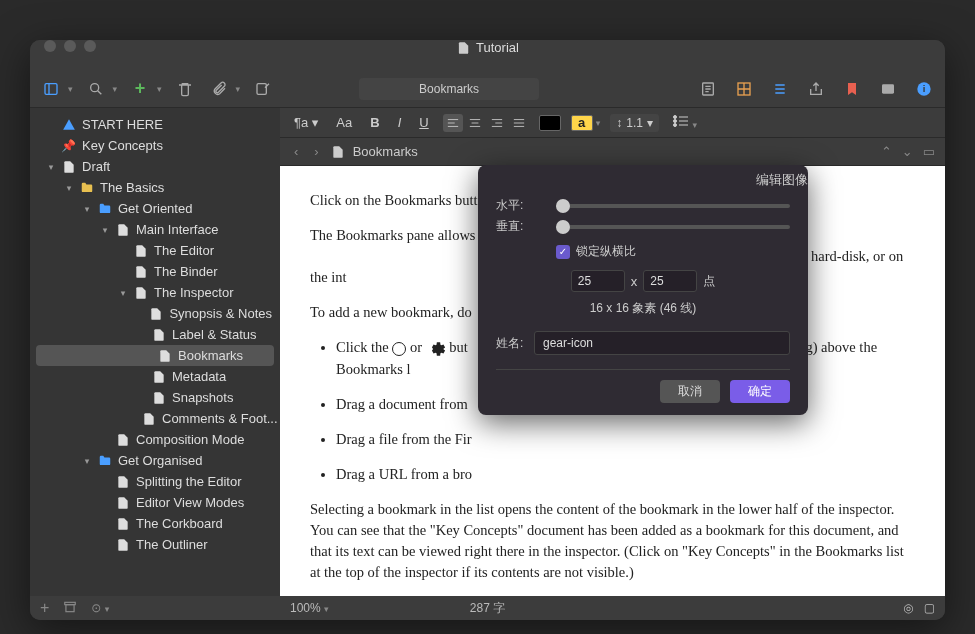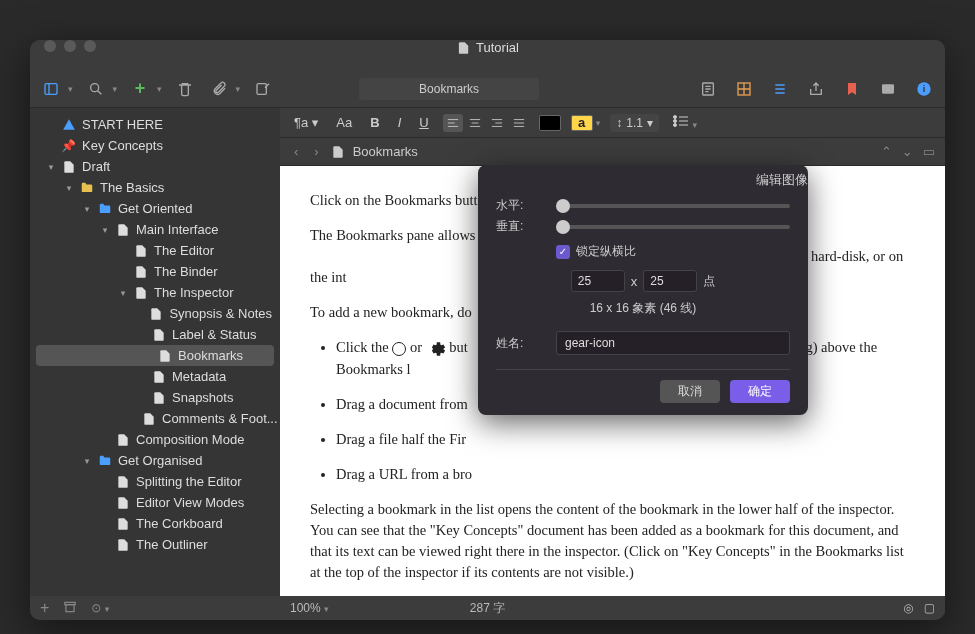--- a/index.html
+++ b/index.html
@@ -59,21 +59,21 @@
   .modal-label { width: 52px; color: #ccc; font-size: 12px; line-height: 1.1; }
   .slider { flex: 1; height: 4px; background: #555; border-radius: 2px; position: relative; }
   .slider-thumb { position: absolute; left: 0; top: -5px; width: 14px; height: 14px; background: #ccc; border-radius: 50%; }
   .checkbox-row { display: flex; align-items: center; gap: 6px; padding: 6px 18px 6px 78px; color: #ccc; font-size: 12px; }
   .chk { width: 14px; height: 14px; background: #6a5acd; border-radius: 3px; display: flex; align-items: center; justify-content: center; color: #fff; font-size: 10px; }
   .dim-row { display: flex; align-items: center; gap: 6px; justify-content: center; padding: 4px 18px; }
   .dim-input { width: 54px; background: #252028; border: 1px solid #444; border-radius: 3px; color: #ddd; font-size: 12px; padding: 3px 6px; }
   .dim-x { color: #ccc; }
   .dim-unit { color: #ccc; font-size: 12px; }
   .dim-info { text-align: center; color: #ccc; font-size: 12px; padding: 4px 0 10px; }
-  .name-row { display: flex; align-items: center; gap: 22px; padding: 4px 18px 10px; }
+  .name-row { display: flex; align-items: center; gap: 0; padding: 4px 18px 10px; }
   .name-input { flex: 1; background: #252028; border: 1px solid #444; border-radius: 3px; color: #ddd; font-size: 12px; padding: 4px 8px; }
   .modal-divider { height: 1px; background: #444; margin: 4px 18px 10px; }
   .modal-buttons { display: flex; justify-content: flex-end; gap: 10px; padding: 0 18px; }
   .btn { padding: 3px 18px; border-radius: 4px; font-size: 12px; cursor: pointer; border: none; }
   .btn-cancel { background: #555; color: #ddd; }
   .btn-ok { background: #7a5de8; color: #fff; }
 </style>
 </head>
 <body>
 
@@ -446,21 +446,21 @@
 
       <div class="doc">
         <p>Click on the Bookmarks button in the inspector header bar (the second icon).</p>
         <p><span>The Bookmarks pane allows </span><span style="visibility:hidden">xxxxxxxxxxxxxxxxxxxxxxxxxxxxxxxxxxxxxxxxxxxxxxxxxxxxxxxxxxxx</span><span>ct, on your hard-disk, or on the int</span></p>
         <p>To add a new bookmark, do </p>
         <ul>
           <li><span>Click the </span><span class="inline-circ"></span><span> or </span><svg class="inline-gear" viewBox="0 0 24 24" fill="#222">
                 <path d="M12 8a4 4 0 100 8 4 4 0 000-8zm9 4a1 1 0 00-.07-.36l2-1.56-2-3.46-2.36.95a7 7 0 00-1.23-.71L17 4h-4l-.34 2.86a7 7 0 00-1.23.71l-2.36-.95-2 3.46 2 1.56A7 7 0 009 12a7 7 0 00.07.36l-2 1.56 2 3.46 2.36-.95c.39.28.8.52 1.23.71L13 20h4l.34-2.86c.43-.19.84-.43 1.23-.71l2.36.95 2-3.46-2-1.56A7 7 0 0021 12z"></path>
               </svg><span> but</span><span style="visibility:hidden">xxxxxxxxxxxxxxxxxxxxxxxxxxxxxxxxxxxxxxxxxxx</span><span>nning) above the Bookmarks l</span></li>
           <li>Drag a document from</li>
-          <li>Drag a file half the Fir</li>
+          <li>Drag a file from the Fir</li>
           <li>Drag a URL from a bro</li>
         </ul>
         <p>Selecting a bookmark in the list opens the content of the bookmark in the lower half of the inspector. You can see that the "Key Concepts" document has been added as a bookmark for this document, and that its text can be viewed right there in the inspector. (Click on "Key Concepts" in the Bookmarks list at the top of the inspector if its contents are not visible.)</p>
       </div>
     </div>
   </div>
 
   <div class="statusbar">
     <div class="sidebar-footer" style="width:240px;border:none;background:transparent;padding:0">
       <span style="font-size:16px">+</span>

